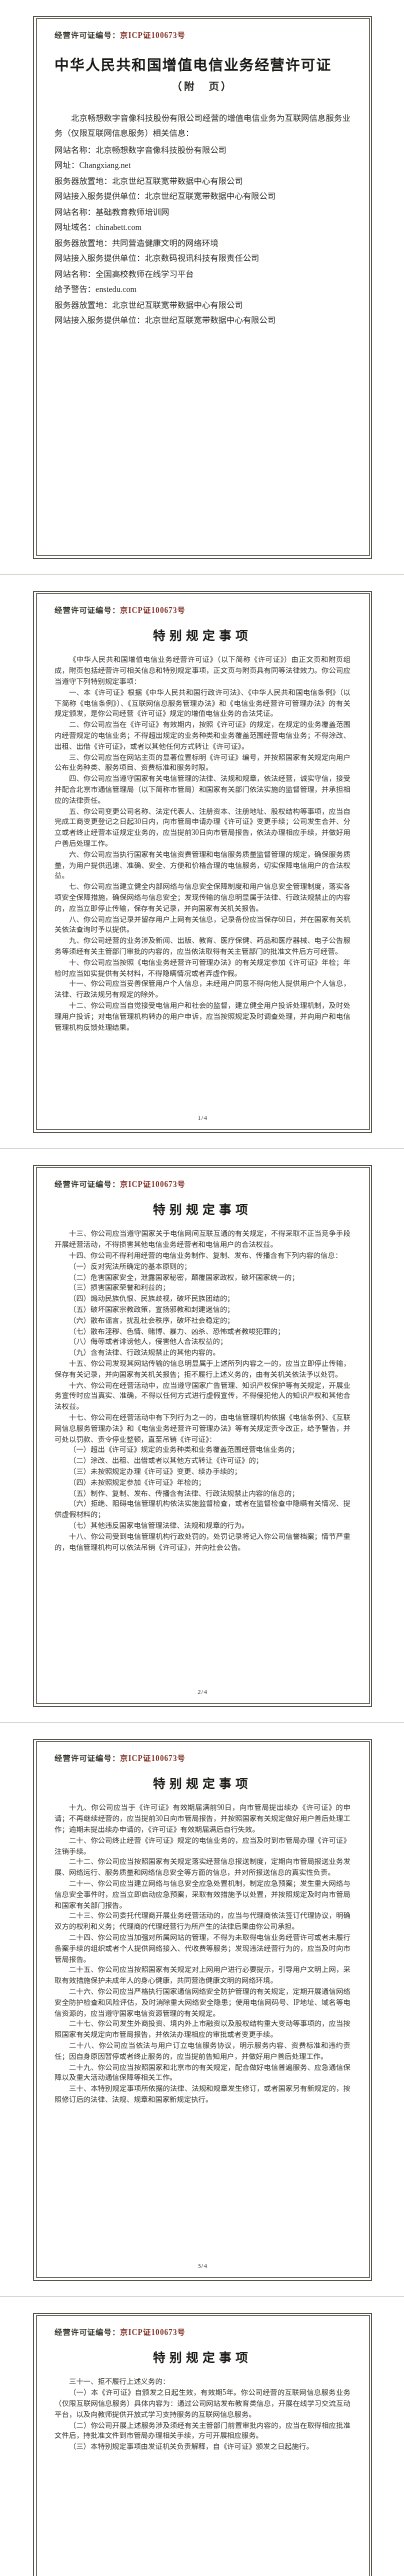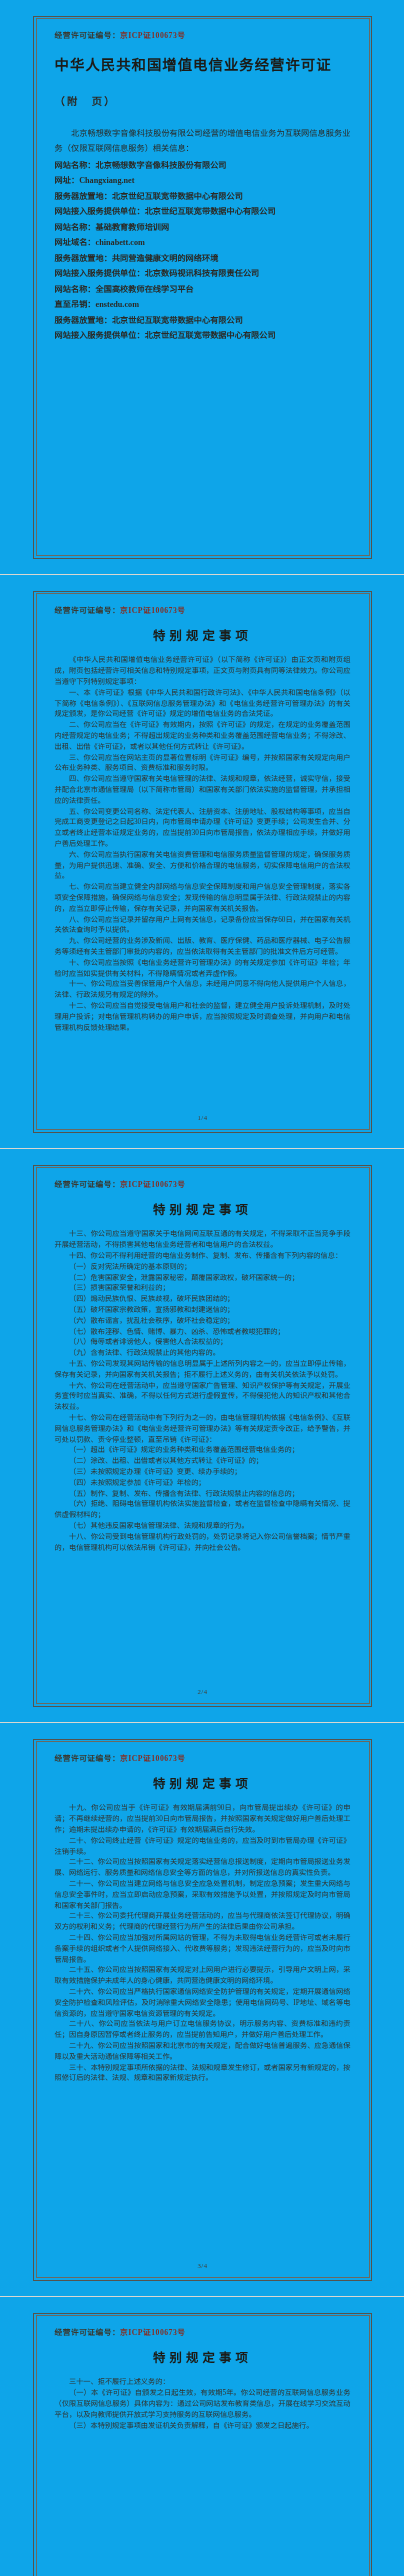--- a/index.html
+++ b/index.html
@@ -9,21 +9,21 @@
     height: 2873px;
     background: #e9e9e5;
     font-family: "Liberation Serif", "DejaVu Serif", serif;
     color: #2b2a26;
   }
   .doc { width: 405px; height: 2873px; }
   .page {
     position: relative;
     width: 405px;
     height: 574px;
-    background: #0ea5e9;
+    background: #ffffff;
     overflow: hidden;
   }
   .page + .page { border-top: 1px solid #d9d7d0; }
   .page:last-child { height: 575px; }
   .frame {
     position: absolute;
     inset: 15.5px 33px;
     border: 1px solid #55534c;
   }
   .frame::before {
@@ -47,39 +47,38 @@
   .lic-no { color: #823026; }
   
   .cover-title {
     margin-top: 13.4px;
     font-size: 14.4px;
     font-weight: bold;
     letter-spacing: 1px;
     color: #1c1b17;
   }
   .cover-sub {
-    margin-top: 19px;
-    text-align: left;
+    margin-top: 4px;
+    text-align: center;
     font-size: 10.3px;
     font-weight: bold;
     letter-spacing: 2.1px;
   }
   .cover-intro {
     margin-top: 17.5px;
     font-size: 8.2px;
     line-height: 15.5px;
     text-indent: 2em;
     text-align: justify;
   }
   .cover-fields { margin-top: 1px; }
   .field-line {
     font-size: 8.2px;
     line-height: 15.5px;
     text-align: left;
-    font-weight: bold;
   }
   
   .sp-title {
     margin-top: 11.3px;
     text-align: center;
     font-size: 12.4px;
     font-weight: bold;
     letter-spacing: 4.1px;
     color: #1c1b17;
   }
@@ -119,21 +118,21 @@
         <div class="cover-fields">
             <p class="field-line">网站名称：北京畅想数字音像科技股份有限公司</p>
             <p class="field-line">网址：Changxiang.net</p>
             <p class="field-line">服务器放置地：北京世纪互联宽带数据中心有限公司</p>
             <p class="field-line">网站接入服务提供单位：北京世纪互联宽带数据中心有限公司</p>
             <p class="field-line">网站名称：基础教育教师培训网</p>
             <p class="field-line">网址域名：chinabett.com</p>
             <p class="field-line">服务器放置地：共同营造健康文明的网络环境</p>
             <p class="field-line">网站接入服务提供单位：北京数码视讯科技有限责任公司</p>
             <p class="field-line">网站名称：全国高校教师在线学习平台</p>
-            <p class="field-line">直至吊销：enstedu.com</p>
+            <p class="field-line">给予警告：enstedu.com</p>
             <p class="field-line">服务器放置地：北京世纪互联宽带数据中心有限公司</p>
             <p class="field-line">网站接入服务提供单位：北京世纪互联宽带数据中心有限公司</p>
           </div>
       </div>
     </div>
   </section>
 
   <section class="page">
     <div class="frame">
       <div class="inner">
@@ -206,39 +205,41 @@
         <h2 class="sp-title">特别规定事项</h2>
         <div class="sp-body">
             <p class="para">十九、你公司应当于《许可证》有效期届满前90日，向市管局提出续办《许可证》的申请；不再继续经营的，应当提前30日向市管局报告，并按照国家有关规定做好用户善后处理工作；逾期未提出续办申请的，《许可证》有效期届满后自行失效。</p>
             <p class="para">二十、你公司终止经营《许可证》规定的电信业务的，应当及时到市管局办理《许可证》注销手续。</p>
             <p class="para">二十二、你公司应当按照国家有关规定落实经营信息报送制度，定期向市管局报送业务发展、网络运行、服务质量和网络信息安全等方面的信息，并对所报送信息的真实性负责。</p>
             <p class="para">二十一、你公司应当建立网络与信息安全应急处置机制，制定应急预案；发生重大网络与信息安全事件时，应当立即启动应急预案，采取有效措施予以处置，并按照规定及时向市管局和国家有关部门报告。</p>
             <p class="para">二十三、你公司委托代理商开展业务经营活动的，应当与代理商依法签订代理协议，明确双方的权利和义务；代理商的代理经营行为所产生的法律后果由你公司承担。</p>
             <p class="para">二十四、你公司应当加强对所属网站的管理，不得为未取得电信业务经营许可或者未履行备案手续的组织或者个人提供网络接入、代收费等服务；发现违法经营行为的，应当及时向市管局报告。</p>
             <p class="para">二十五、你公司应当按照国家有关规定对上网用户进行必要提示，引导用户文明上网，采取有效措施保护未成年人的身心健康，共同营造健康文明的网络环境。</p>
             <p class="para">二十六、你公司应当严格执行国家通信网络安全防护管理的有关规定，定期开展通信网络安全防护检查和风险评估，及时消除重大网络安全隐患；使用电信网码号、IP地址、域名等电信资源的，应当遵守国家电信资源管理的有关规定。</p>
+            <p class="para">二十七、你公司发生外商投资、境内外上市融资以及股权结构重大变动等事项的，应当按照国家有关规定向市管局报告，并依法办理相应的审批或者变更手续。</p>
             <p class="para">二十八、你公司应当依法与用户订立电信服务协议，明示服务内容、资费标准和违约责任；因自身原因暂停或者终止服务的，应当提前告知用户，并做好用户善后处理工作。</p>
             <p class="para">二十九、你公司应当按照国家和北京市的有关规定，配合做好电信普遍服务、应急通信保障以及重大活动通信保障等相关工作。</p>
             <p class="para">三十、本特别规定事项所依据的法律、法规和规章发生修订，或者国家另有新规定的，按照修订后的法律、法规、规章和国家新规定执行。</p>
           </div>
         <div class="page-no">3/4</div>
       </div>
     </div>
   </section>
 
   <section class="page">
     <div class="frame">
       <div class="inner">
         <div class="lic-header">
           <span>经营许可证编号：</span><span class="lic-no">京ICP证100673号</span>
         </div>
         <h2 class="sp-title">特别规定事项</h2>
         <div class="sp-body">
             <p class="para">三十一、拒不履行上述义务的：</p>
             <p class="para">（一）本《许可证》自颁发之日起生效，有效期5年。你公司经营的互联网信息服务业务（仅限互联网信息服务）具体内容为：通过公司网站发布教育类信息，开展在线学习交流互动平台，以及向教师提供开放式学习支持服务的互联网信息服务。</p>
+            <p class="para">（二）你公司开展上述服务涉及须经有关主管部门前置审批内容的，应当在取得相应批准文件后，持批准文件到市管局办理相关手续，方可开展相应服务。</p>
             <p class="para">（三）本特别规定事项由发证机关负责解释，自《许可证》颁发之日起施行。</p>
           </div>
 
       </div>
     </div>
   </section>
 
 </div>
 
 

